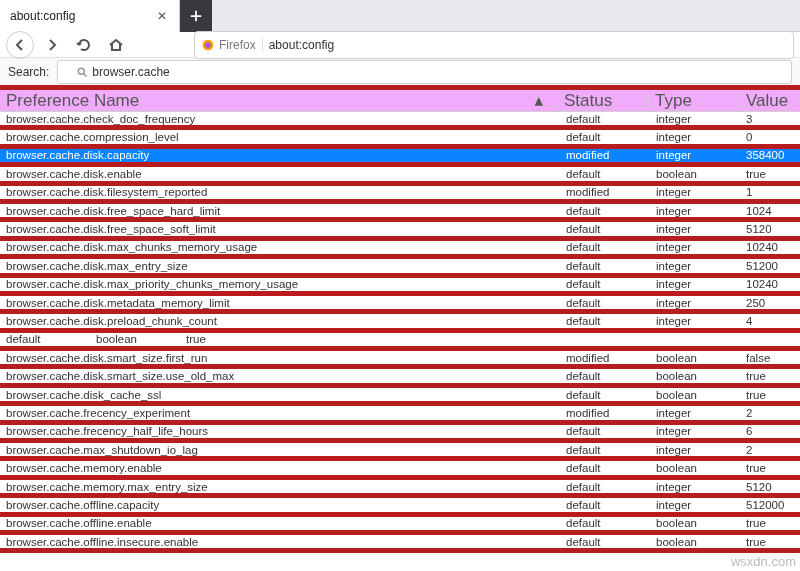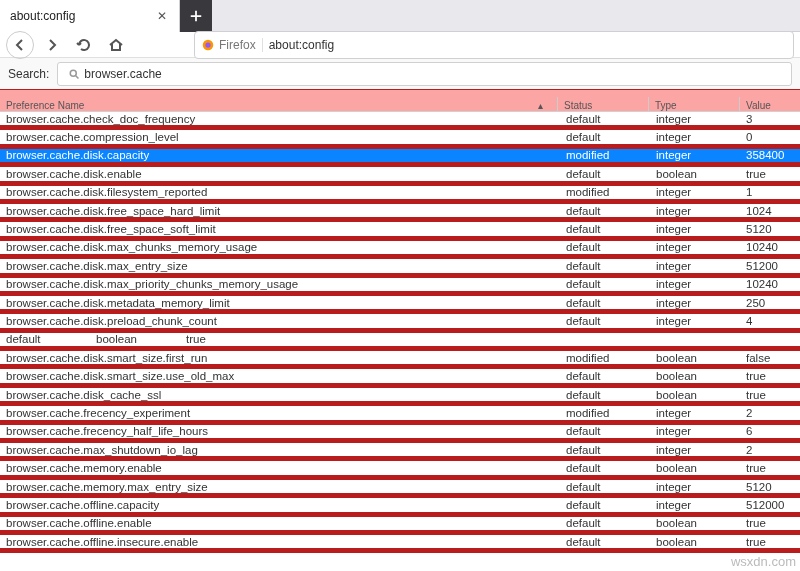--- a/index.html
+++ b/index.html
@@ -13,28 +13,28 @@
 
 .nav-bar { display: flex; align-items: center; height: 26px; background: #fff; border-bottom: 1px solid #e0e0e0; padding: 0 6px; gap: 4px; }
 .nav-btn { width: 28px; height: 28px; display: flex; align-items: center; justify-content: center; color: #555; border-radius: 4px; cursor: pointer; }
 .nav-btn.back { border: 1px solid #ccc; border-radius: 50%; }
 .nav-btn svg { width: 16px; height: 16px; stroke: #555; fill: none; stroke-width: 2; }
 .url-wrap { flex: 1; display: flex; align-items: center; height: 28px; background: #fff; border: 1px solid #d0d0d0; border-radius: 4px; margin-left: 60px; padding: 0 6px; gap: 6px; }
 .url-identity { display: flex; align-items: center; gap: 4px; color: #777; border-right: 1px solid #e0e0e0; padding-right: 6px; }
 .ff-icon { width: 14px; height: 14px; }
 .url-input { flex: 1; border: none; outline: none; font-size: 12px; color: #333; }
 
-.search-bar { display: flex; align-items: center; height: 32px; padding: 4px 8px; gap: 8px; border-bottom: 1px solid #b91c1c; background: #f9f9fa; }
+.search-bar { display: flex; align-items: center; height: 32px; padding: 4px 8px; gap: 8px; border-bottom: 5px solid #b91c1c; background: #f9f9fa; }
 .search-label { color: #333; font-size: 12px; }
-.search-input-wrap { flex: 1; display: flex; align-items: center; height: 24px; border: 1px solid #d0d0d0; border-radius: 3px; background: #fff; padding: 0 10px; gap: 4px; }
+.search-input-wrap { flex: 1; display: flex; align-items: center; height: 24px; border: 1px solid #d0d0d0; border-radius: 3px; background: #fff; padding: 0 18px; gap: 4px; }
 .search-icon { width: 12px; height: 12px; stroke: #999; fill: none; stroke-width: 2; }
 .search-input { flex: 1; border: none; outline: none; font-size: 12px; color: #333; }
 
 .table { width: 100%; }
-.thead { display: flex; height: 22px; background: #fca5a5; border-bottom: 1px solid #d0d0d0; color: #555; font-size: 10px; align-items: flex-end; }
+.thead { display: flex; height: 22px; background: #f0abfc; border-bottom: 1px solid #d0d0d0; color: #555; font-size: 17px; align-items: center; }
 .th, .td { padding: 0 6px; }
 .col-name { flex: 1; display: flex; align-items: center; }
 .col-status { width: 90px; }
 .col-type { width: 90px; }
 .col-value { width: 60px; text-align: left; }
 .th-sep { width: 1px; height: 14px; background: #ccc; }
 .sort-icon { margin-left: auto; margin-right: 8px; }
 
 .tbody { font-size: 11.5px; color: #333; }
 .row { display: flex; height: 18.4px; align-items: center; border-bottom: 5px solid #b91c1c; }

